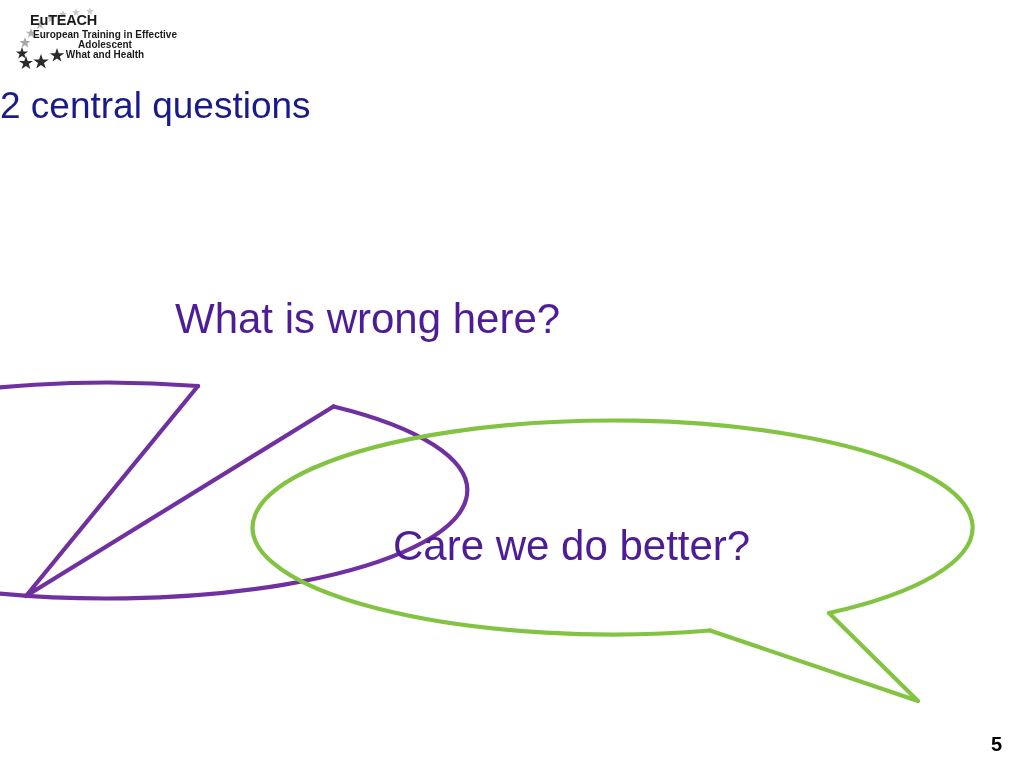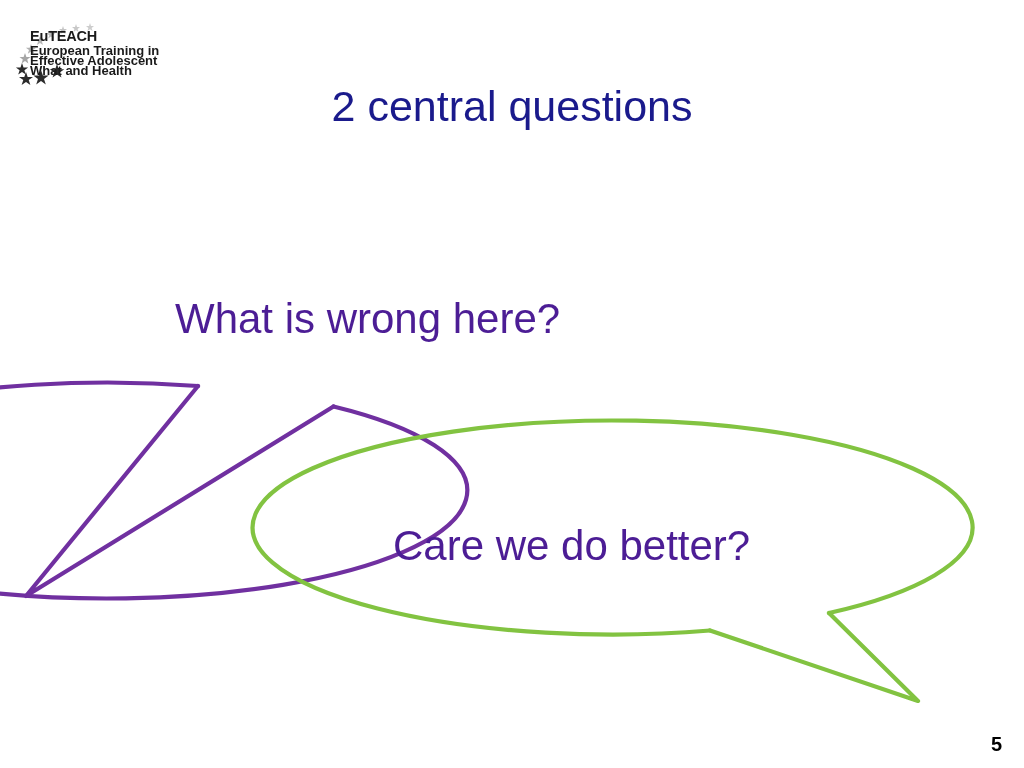--- a/index.html
+++ b/index.html
@@ -15,21 +15,21 @@
     width: 1024px;
     height: 768px;
     background: #ffffff;
     overflow: hidden;
   }
 
   
   #logo {
     position: absolute;
     left: 4px;
-    top: 20px;
+    top: 4px;
     width: 200px;
     height: 66px;
   }
   #logo .logo-svg {
     position: absolute;
     left: 0;
     top: 0;
   }
   #logo .logo-title {
     position: absolute;
@@ -39,34 +39,34 @@
     font-weight: bold;
     color: #1a1a1a;
     letter-spacing: -0.2px;
     white-space: nowrap;
   }
   #logo .logo-sub {
     position: absolute;
     left: 26px;
     top: 26px;
     width: 150px;
-    font-size: 13px;
+    font-size: 10px;
     line-height: 10px;
     color: #1a1a1a;
     font-weight: 600;
+    text-align: center;
   }
 
   
   #slide-title {
     position: absolute;
     left: 0;
     top: 78px;
     width: 1024px;
-    text-align: center;
-    font-size: 43px;
+    font-size: 37px;
     line-height: 56px;
     color: #1a1a8c;
     white-space: nowrap;
   }
 
   
   .bubble-canvas {
     position: absolute;
     left: 0;
     top: 0;

